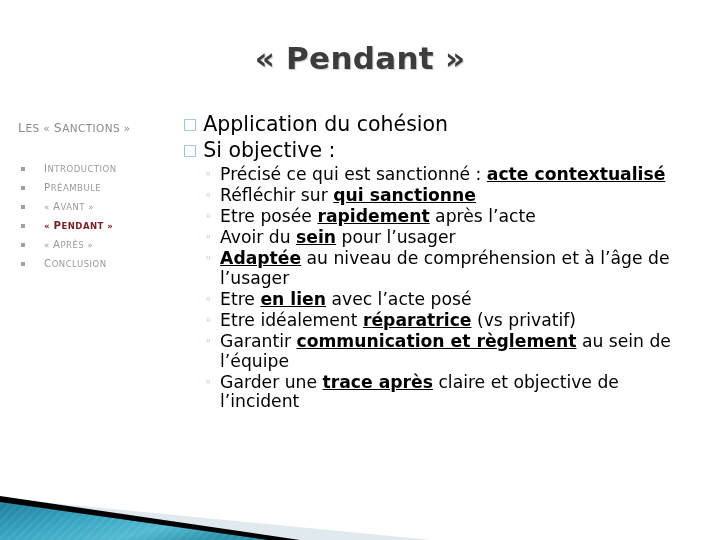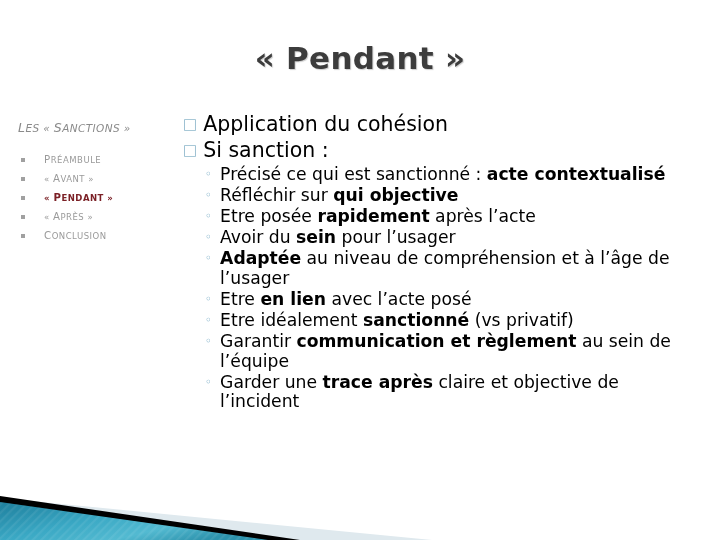--- a/index.html
+++ b/index.html
@@ -48,23 +48,22 @@
     top: 120px;
     width: 158px;
   }
   .sb-head {
     font-family: "DejaVu Sans", sans-serif;
     font-size: 10.5px;
     font-variant: small-caps;
     text-transform: uppercase;
     color: #8a8a8a;
     letter-spacing: 0.4px;
-    margin-bottom: 15px;
+    margin-bottom: 24px;
     white-space: nowrap;
-    font-style: italic;
   }
   .sb-head .cap { font-size: 12.5px; }
   .sb-item {
     display: flex;
     align-items: center;
     height: 19px;
     white-space: nowrap;
   }
   .sb-marker {
     display: inline-block;
@@ -121,21 +120,21 @@
     margin-bottom: 1px;
   }
   .l2 .mk {
     color: #7fb0c8;
     font-size: 12px;
     line-height: 1.55;
     margin-right: 8px;
     flex: 0 0 auto;
   }
   .l2 .tx { flex: 1 1 auto; }
-  .l2 b { font-weight: bold; }
+  .l2 b { font-weight: bold; text-decoration: underline; }
 </style>
 </head>
 <body>
 
 <div class="slide">
 
   <svg class="deco" viewBox="0 0 720 130" preserveAspectRatio="none">
     <defs>
       <linearGradient id="tealgrad" x1="0" y1="0" x2="1" y2="0.6">
         <stop offset="0%" stop-color="#1d7e9c"></stop>
@@ -157,20 +156,26 @@
     <polygon points="0,92 268,130 0,130" fill="url(#stripes)"></polygon>
   </svg>
 
   <div class="title">« Pendant »</div>
 
   <div class="sidebar">
     <div class="sb-head">
       <span class="cap">L</span>ES « <span class="cap">S</span>ANCTIONS »
     </div>
 
+    <div class="sb-item">
+      <span class="sb-marker"></span>
+      <span class="sb-label">
+        <span class="cap">I</span>NTRODUCTION
+      </span>
+    </div>
 
 
     <div class="sb-item">
       <span class="sb-marker"></span>
       <span class="sb-label">
         <span class="cap">P</span>RÉAMBULE
       </span>
     </div>
 
     <div class="sb-item">
@@ -204,51 +209,51 @@
 
   <div class="content">
 
     <div class="l1">
       <span class="mk">□</span>
       <span class="tx">Application du cohésion</span>
     </div>
 
     <div class="l1">
       <span class="mk">□</span>
-      <span class="tx">Si sanction :</span>
+      <span class="tx">Si objective :</span>
     </div>
 
     <div class="l2wrap">
       <div class="l2">
         <span class="mk">◦</span>
         <span class="tx">Précisé ce qui est sanctionné : <b>acte contextualisé</b></span>
       </div>
       <div class="l2">
         <span class="mk">◦</span>
-        <span class="tx">Réfléchir sur <b>qui objective</b></span>
+        <span class="tx">Réfléchir sur <b>qui sanctionne</b></span>
       </div>
       <div class="l2">
         <span class="mk">◦</span>
         <span class="tx">Etre posée <b>rapidement</b> après l’acte</span>
       </div>
       <div class="l2">
         <span class="mk">◦</span>
         <span class="tx">Avoir du <b>sein</b> pour l’usager</span>
       </div>
       <div class="l2">
         <span class="mk">◦</span>
         <span class="tx"><b>Adaptée</b> au niveau de compréhension et à l’âge de l’usager</span>
       </div>
       <div class="l2">
         <span class="mk">◦</span>
         <span class="tx">Etre <b>en lien</b> avec l’acte posé</span>
       </div>
       <div class="l2">
         <span class="mk">◦</span>
-        <span class="tx">Etre idéalement <b>sanctionné</b> (vs privatif)</span>
+        <span class="tx">Etre idéalement <b>réparatrice</b> (vs privatif)</span>
       </div>
       <div class="l2">
         <span class="mk">◦</span>
         <span class="tx">Garantir <b>communication et règlement</b> au sein de l’équipe</span>
       </div>
       <div class="l2">
         <span class="mk">◦</span>
         <span class="tx">Garder une <b>trace après</b> claire et objective de l’incident</span>
       </div>
     </div>

